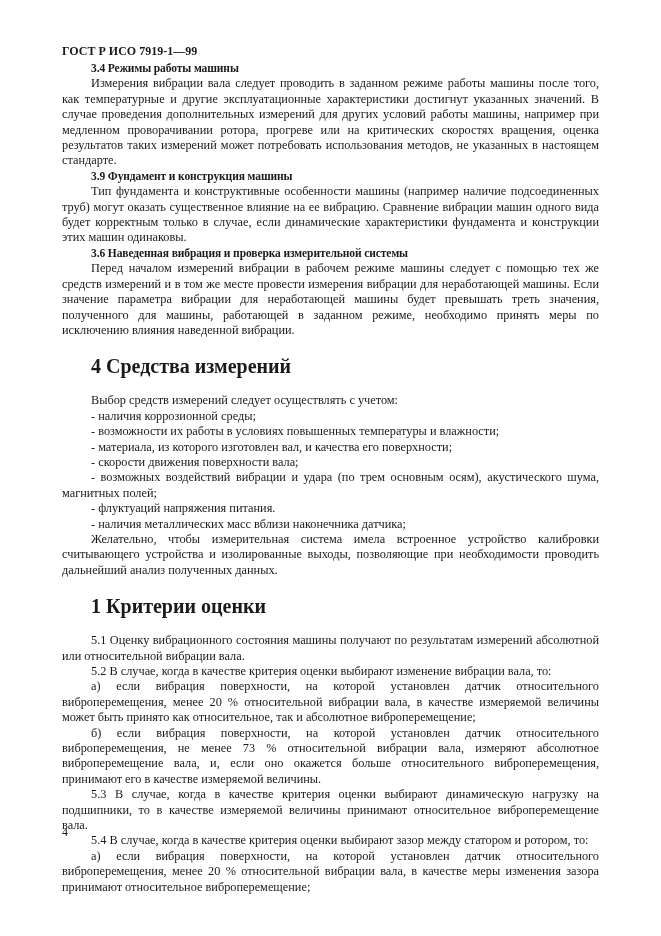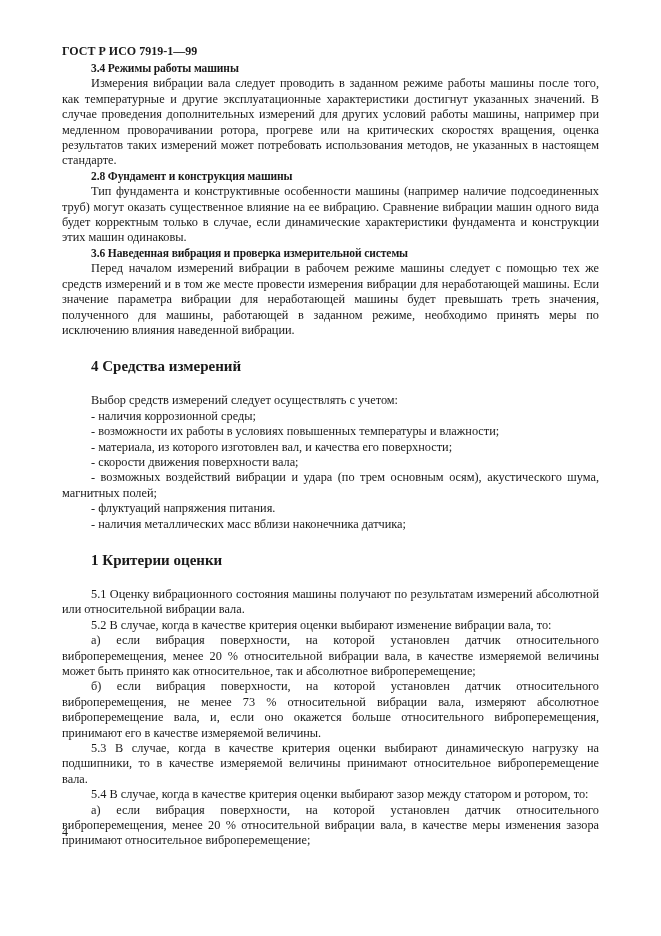--- a/index.html
+++ b/index.html
@@ -17,51 +17,52 @@
     font-size: 12.3px; line-height: 15.4px;
   }
   .subhead {
     font-weight: bold; font-size: 11.5px; padding-left: 29px;
     letter-spacing: -0.1px;
   }
   .p {
     text-indent: 29px; text-align: justify; margin: 0;
   }
   .section-title {
-    font-weight: bold; font-size: 15px; padding-left: 29px;
+    font-weight: bold; font-size: 20px; padding-left: 29px;
     margin-top: 19px; margin-bottom: 18px; line-height: 18px;
   }
   .page-number {
     position: absolute; left: 62px; top: 825px; font-size: 12px;
   }
 </style>
 </head>
 <body>
 
 <div class="page-header">ГОСТ Р ИСО 7919-1—99</div>
 
 <div class="content">
   <div class="subhead">3.4  Режимы работы машины</div>
   <p class="p">Измерения вибрации вала следует проводить в заданном режиме работы машины после того, как температурные и другие эксплуатационные характеристики достигнут указанных значений. В случае проведения дополнительных измерений для других условий работы машины, например при медленном проворачивании ротора, прогреве или на критических скоростях вращения, оценка результатов таких измерений может потребовать использования методов, не указанных в настоящем стандарте.</p>
 
-  <div class="subhead">2.8  Фундамент и конструкция машины</div>
+  <div class="subhead">3.9  Фундамент и конструкция машины</div>
   <p class="p">Тип фундамента и конструктивные особенности машины (например наличие подсоединенных труб) могут оказать существенное влияние на ее вибрацию. Сравнение вибрации машин одного вида будет корректным только в случае, если динамические характеристики фундамента и конструкции этих машин одинаковы.</p>
 
   <div class="subhead">3.6  Наведенная вибрация и проверка измерительной системы</div>
   <p class="p">Перед началом измерений вибрации в рабочем режиме машины следует с помощью тех же средств измерений и в том же месте провести измерения вибрации для неработающей машины. Если значение параметра вибрации для неработающей машины будет превышать треть значения, полученного для машины, работающей в заданном режиме, необходимо принять меры по исключению влияния наведенной вибрации.</p>
 
   <div class="section-title">4  Средства измерений</div>
   <p class="p">Выбор средств измерений следует осуществлять с учетом:</p>
   <p class="p">- наличия коррозионной среды;</p>
   <p class="p">- возможности их работы в условиях повышенных температуры и влажности;</p>
   <p class="p">- материала, из которого изготовлен вал, и качества его поверхности;</p>
   <p class="p">- скорости движения поверхности вала;</p>
   <p class="p">- возможных воздействий вибрации и удара (по трем основным осям), акустического шума, магнитных полей;</p>
   <p class="p">- флуктуаций напряжения питания.</p>
   <p class="p">- наличия металлических масс вблизи наконечника датчика;</p>
+  <p class="p">Желательно, чтобы измерительная система имела встроенное устройство калибровки считывающего устройства и изолированные выходы, позволяющие при необходимости проводить дальнейший анализ полученных данных.</p>
 
   <div class="section-title">1  Критерии оценки</div>
   <p class="p">5.1  Оценку вибрационного состояния машины получают по результатам измерений абсолютной или относительной вибрации вала.</p>
   <p class="p">5.2  В случае, когда в качестве критерия оценки выбирают изменение вибрации вала, то:</p>
   <p class="p">а)  если вибрация поверхности, на которой установлен датчик относительного виброперемещения, менее 20 % относительной вибрации вала, в качестве измеряемой величины может быть принято как относительное, так и абсолютное виброперемещение;</p>
   <p class="p">б)  если вибрация поверхности, на которой установлен датчик относительного виброперемещения, не менее 73 % относительной вибрации вала, измеряют абсолютное виброперемещение вала, и, если оно окажется больше относительного виброперемещения, принимают его в качестве измеряемой величины.</p>
   <p class="p">5.3  В случае, когда в качестве критерия оценки выбирают динамическую нагрузку на подшипники, то в качестве измеряемой величины принимают относительное виброперемещение вала.</p>
   <p class="p">5.4  В случае, когда в качестве критерия оценки выбирают зазор между статором и ротором, то:</p>
   <p class="p">а)  если вибрация поверхности, на которой установлен датчик относительного виброперемещения, менее 20 % относительной вибрации вала, в качестве меры изменения зазора принимают относительное виброперемещение;</p>
 </div>

